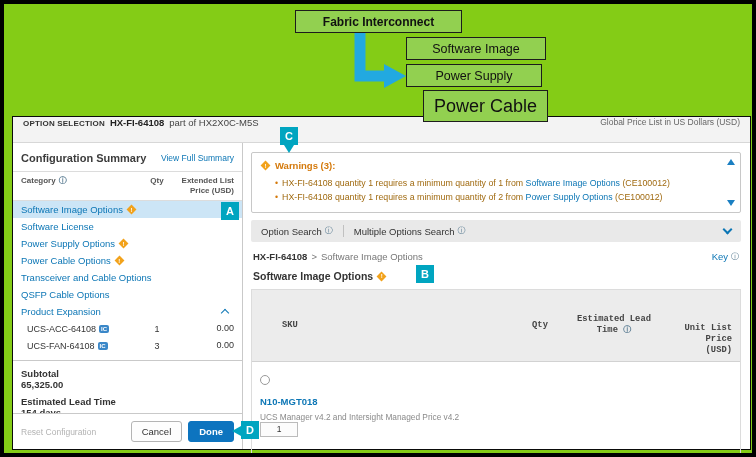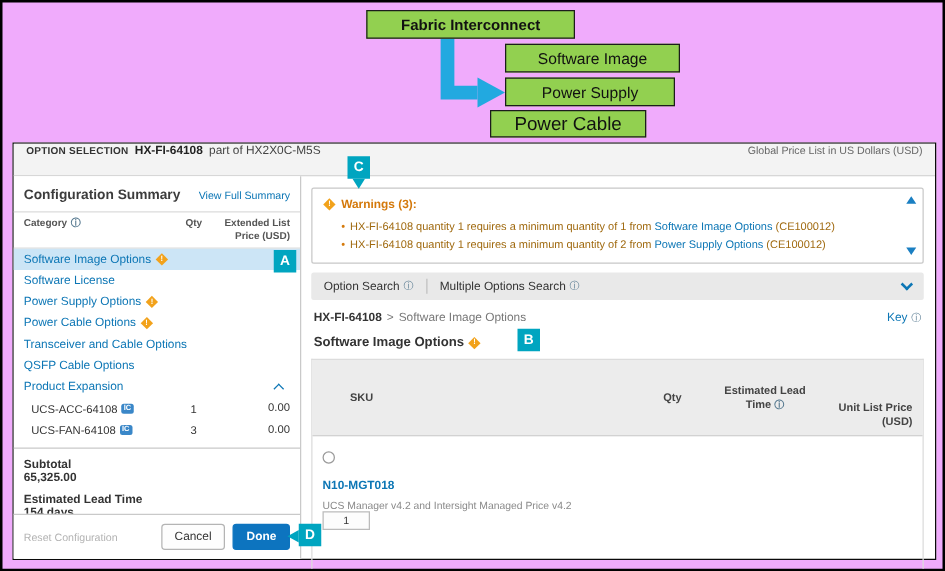--- a/index.html
+++ b/index.html
@@ -1,24 +1,24 @@
 <!DOCTYPE html>
 <html><head>
 <meta charset="utf-8">
 <style>
   *{margin:0;padding:0;box-sizing:border-box;}
   body{font-family:"Liberation Sans",sans-serif;background:#fff;}
-  .canvas{position:relative;width:756px;height:457px;background:#f0abfc;border:2px solid #000000;overflow:hidden;}
+  .canvas{position:relative;width:756px;height:457px;background:#84cc16;border:4px solid #000000;overflow:hidden;}
 
   
   .anno-box{position:absolute;background:#92D050;border:1px solid #1c1c1c;display:flex;align-items:center;justify-content:center;color:#111;z-index:30;}
   .anno-fi{left:291px;top:6px;width:167px;height:23px;font-size:12px;font-weight:bold;}
   .anno-si{left:402px;top:33px;width:140px;height:23px;font-size:12.5px;}
   .anno-ps{left:402px;top:60px;width:136px;height:23px;font-size:12.5px;}
-  .anno-pc{left:390px;top:86px;width:125px;height:22px;font-size:15px;}
+  .anno-pc{left:419px;top:86px;width:125px;height:32px;font-size:18px;}
   .flow-arrow{position:absolute;left:338px;top:28px;z-index:25;}
 
   .callout{position:absolute;width:18px;height:18px;background:#00A5C0;color:#fff;font-weight:bold;font-size:11px;display:flex;align-items:center;justify-content:center;z-index:40;}
   .callout-a{left:217px;top:198px;}
   .callout-b{left:412px;top:261px;}
   .callout-c{left:276px;top:123px;}
   .callout-d{left:237px;top:417px;}
   .callout-c-arrow{position:absolute;left:280px;top:141px;width:0;height:0;border-left:5px solid transparent;border-right:5px solid transparent;border-top:8px solid #00A5C0;z-index:40;}
   .callout-d-arrow{position:absolute;left:228px;top:422px;width:0;height:0;border-top:5px solid transparent;border-bottom:5px solid transparent;border-right:9px solid #00A5C0;z-index:40;}
 
@@ -78,21 +78,21 @@
   .tab{display:flex;align-items:center;gap:3px;font-size:9.5px;font-weight:normal;color:#333;cursor:pointer;}
   .vdiv{width:1px;height:12px;background:#c0c0c0;margin:0 10px;}
   .chev-dn{margin-left:auto;width:7px;height:7px;border-right:2px solid #0c76b5;border-bottom:2px solid #0c76b5;transform:rotate(45deg);margin-top:-4px;cursor:pointer;}
 
   .crumb{display:flex;align-items:center;padding:9px 2px 3px;font-size:9.5px;color:#777;gap:4px;}
   .crumb-parent{font-weight:bold;color:#333;}
   .crumb-key{margin-left:auto;display:flex;gap:3px;align-items:center;}
   .sec-title{display:flex;align-items:center;padding:5px 2px 7px;font-size:10.5px;font-weight:bold;color:#333;}
 
   .sku-table{border:1px solid #dcdcdc;border-bottom:none;}
-  .sku-head{display:flex;background:#ececec;border-bottom:1px solid #d2d2d2;padding:5px 8px;font-size:8.8px;font-weight:bold;color:#444;align-items:center;}
+  .sku-head{display:flex;background:#ececec;border-bottom:1px solid #d2d2d2;padding:5px 8px;font-size:8.8px;font-weight:bold;color:#444;align-items:center;font-family:Liberation Mono, monospace;}
   .sku-row{display:flex;padding:7px 8px;border-bottom:1px solid #e4e4e4;align-items:flex-start;flex-direction:column;}
   .c-radio{flex:0 0 22px;padding-top:2px;}
   .radio{display:inline-block;width:10px;height:10px;border:1px solid #9a9a9a;border-radius:50%;background:#fff;cursor:pointer;}
   .c-sku{flex:1;min-width:0;}
   .sku-link{font-size:9.5px;font-weight:bold;}
   .sku-desc{font-size:8.3px;color:#8a8a8a;margin-top:3px;white-space:nowrap;}
   .c-qty{flex:0 0 64px;display:flex;justify-content:center;text-align:center;}
   .qty-input{width:38px;height:15px;border:1px solid #bbb;background:#fcfcfc;text-align:center;font-size:8.5px;font-family:inherit;color:#333;}
   .c-lead{flex:0 0 84px;text-align:center;font-size:9px;color:#333;line-height:1.25;}
   .c-price{flex:0 0 76px;text-align:right;font-size:9px;font-weight:bold;color:#333;line-height:1.25;margin-top:28px;}

